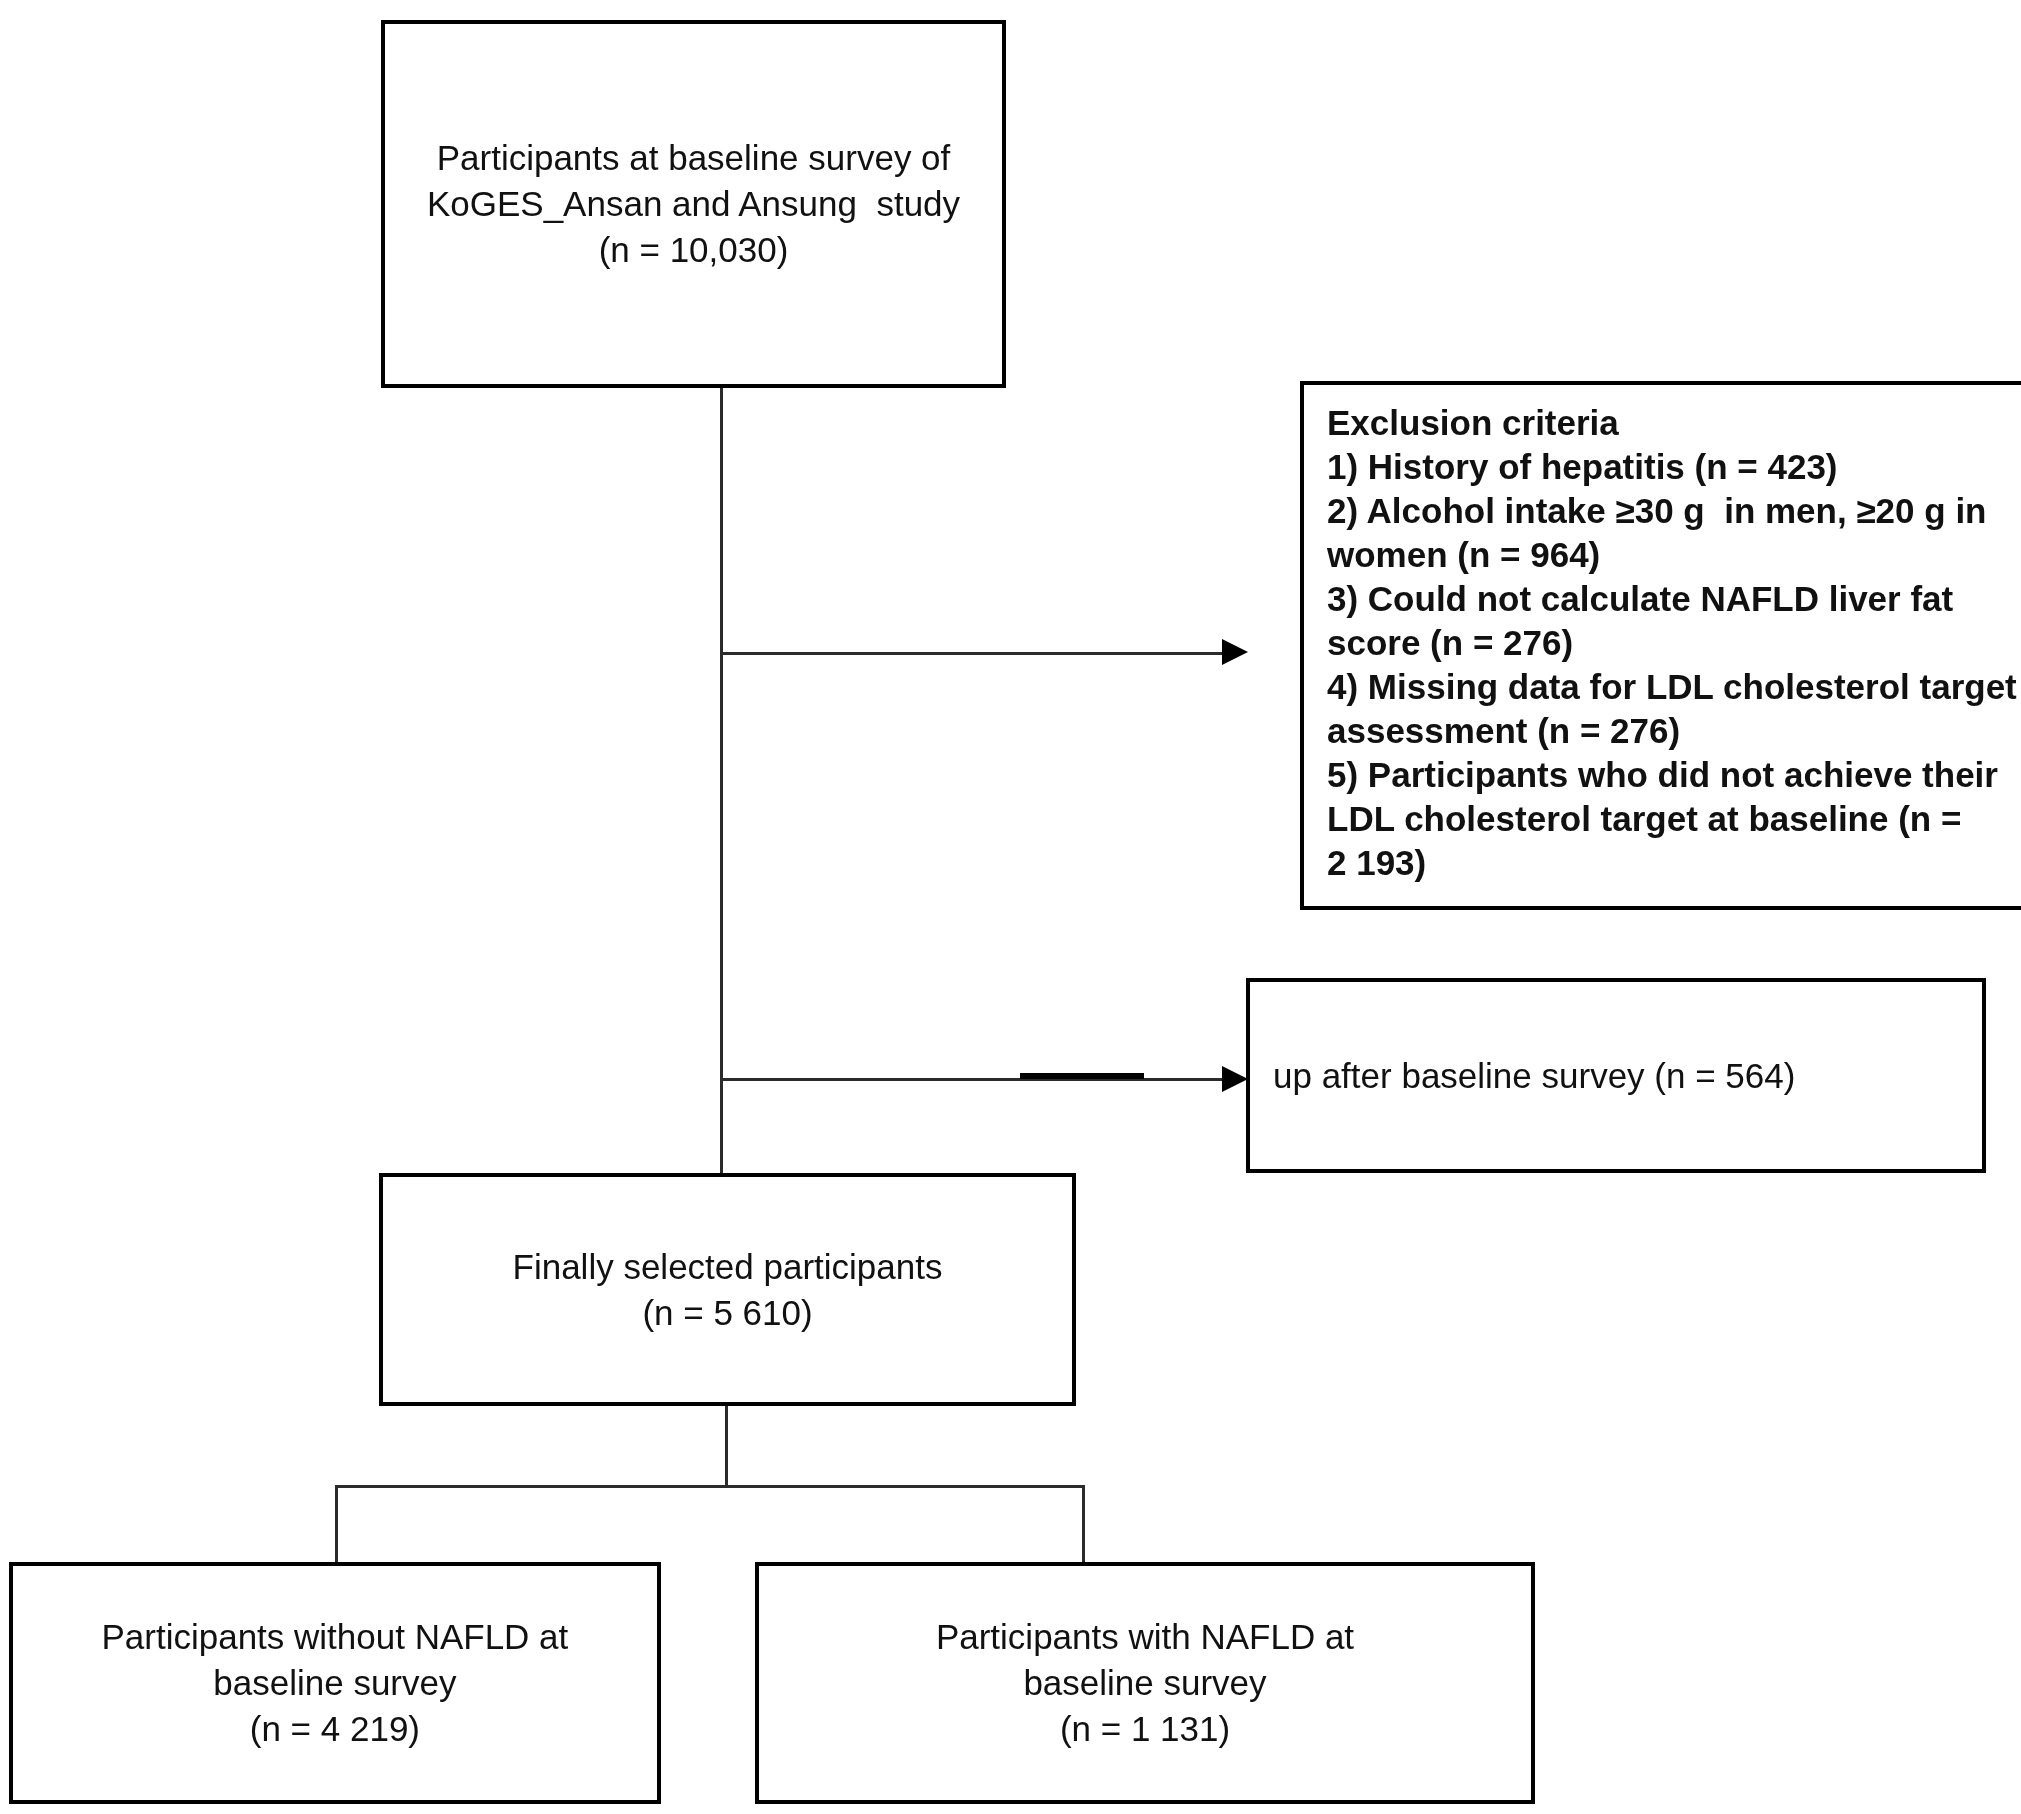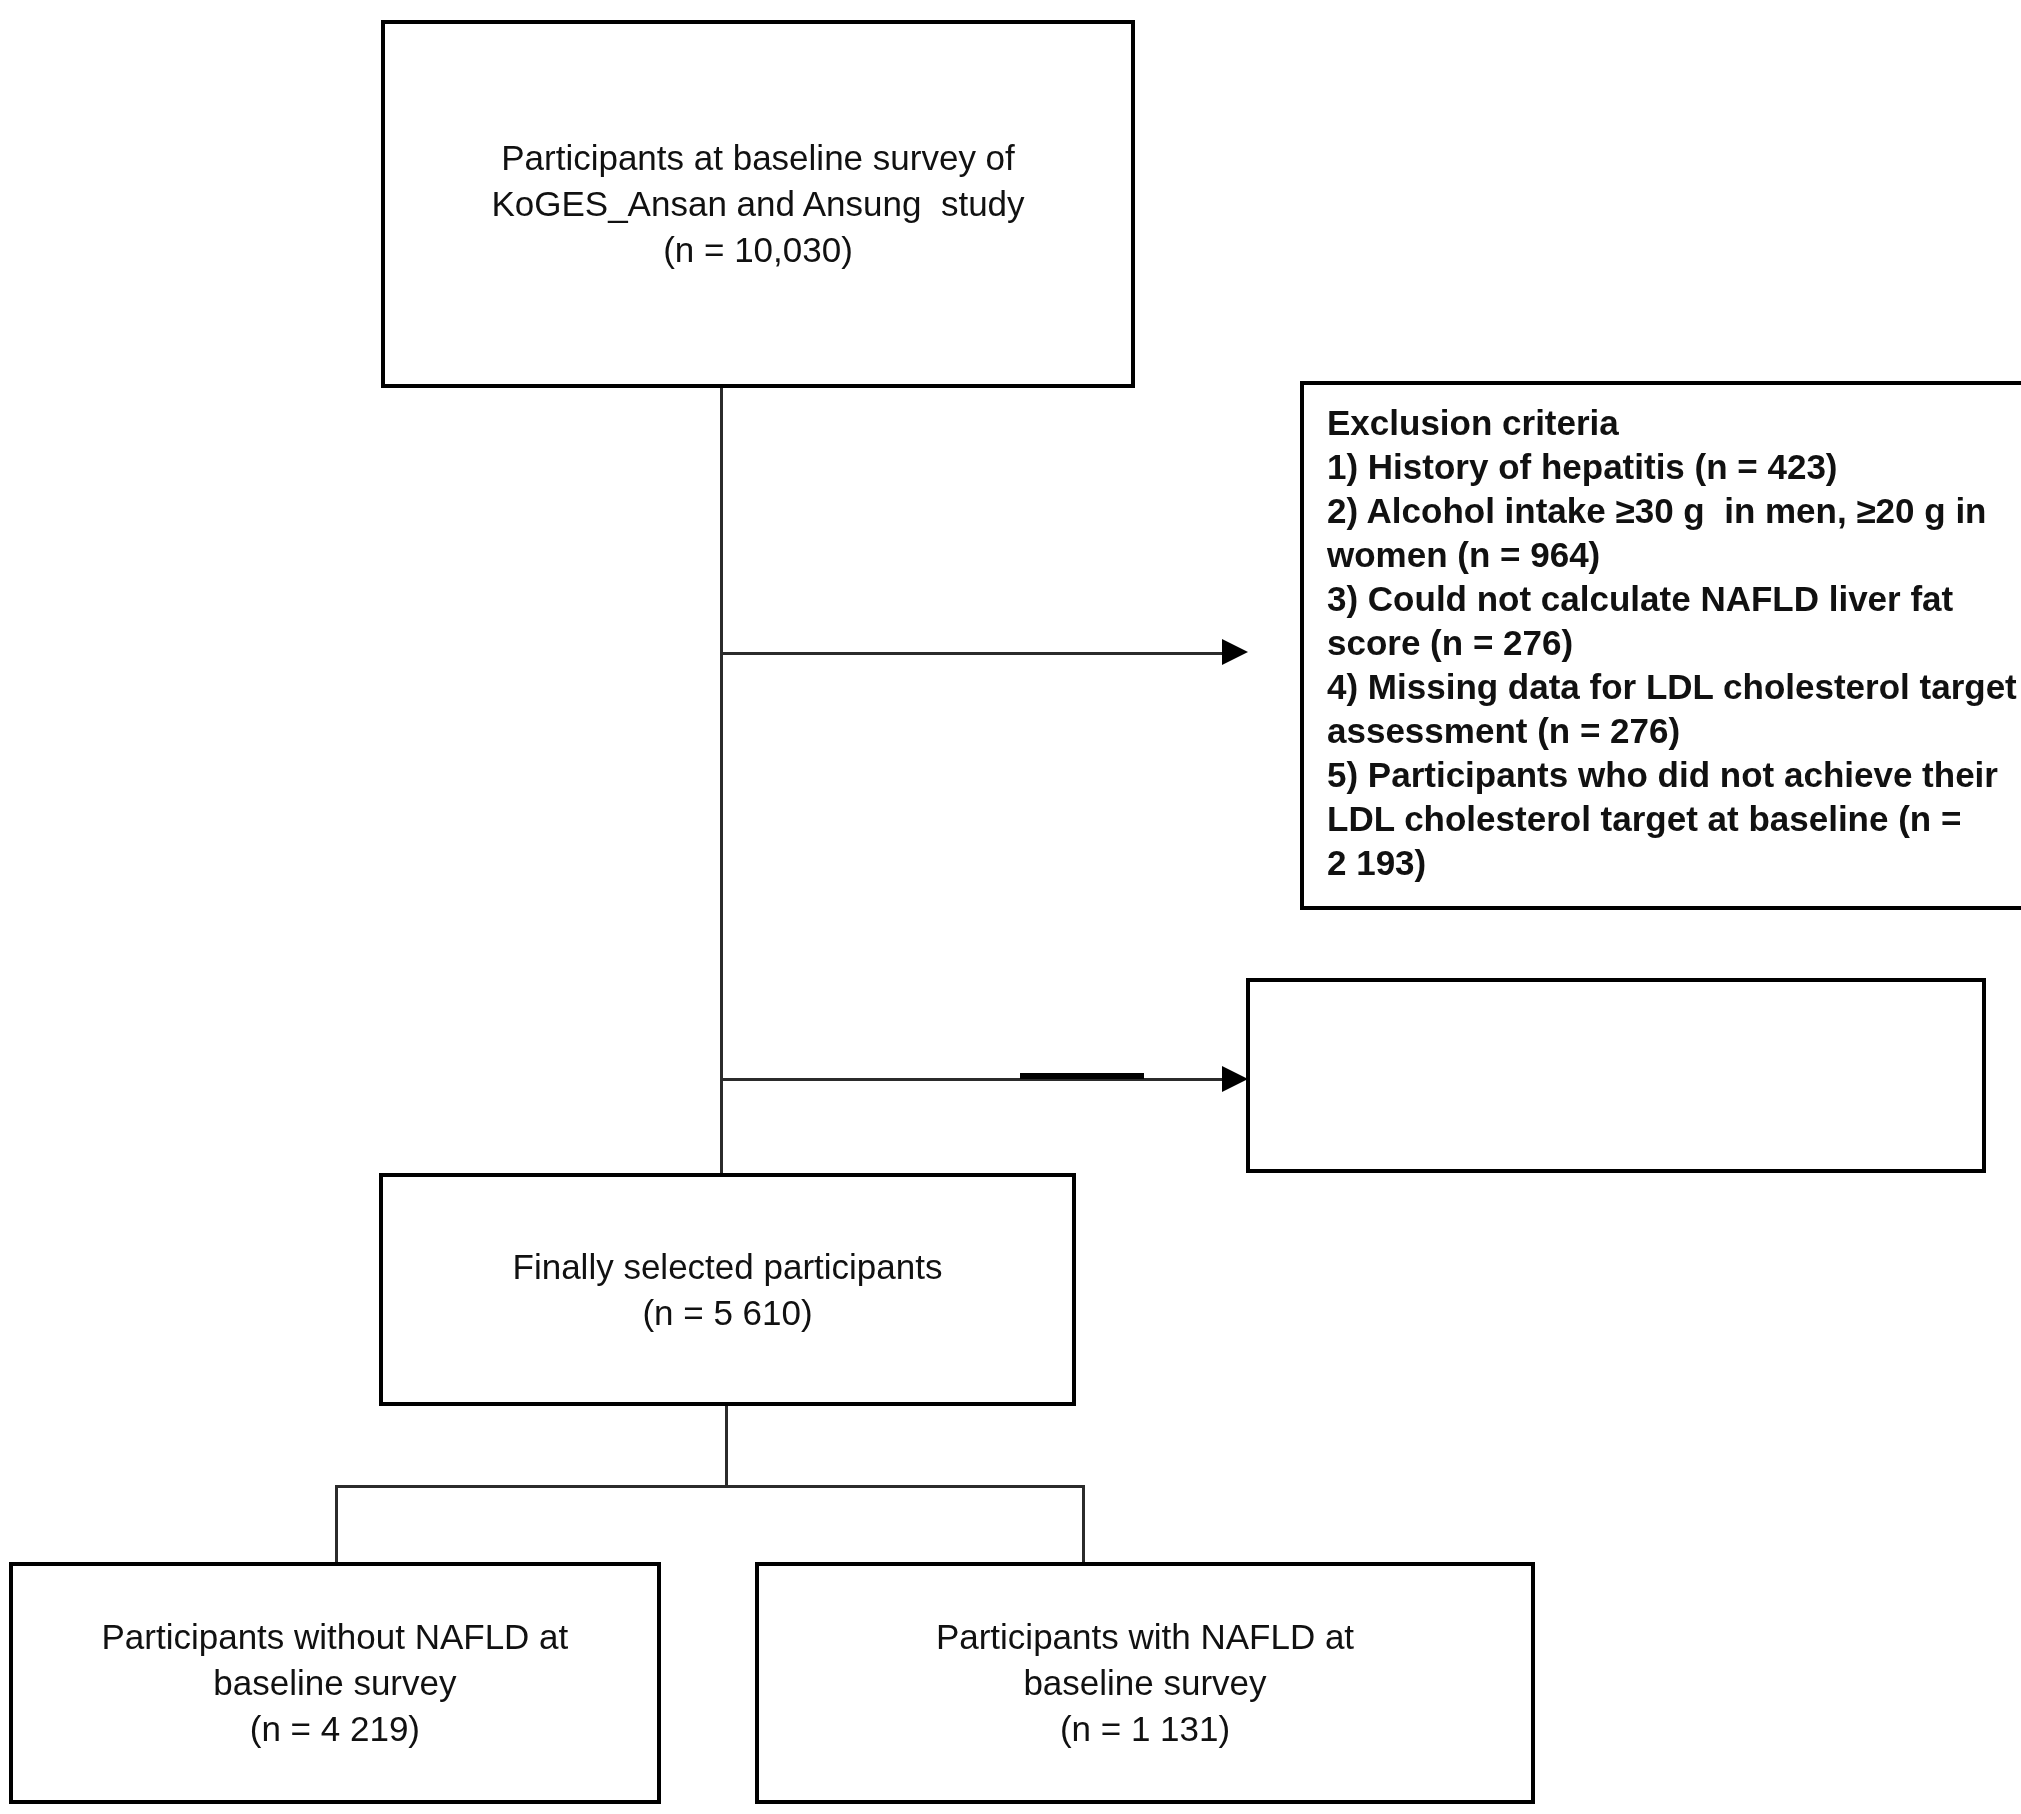--- a/index.html
+++ b/index.html
@@ -26,21 +26,21 @@
     align-items: center;
     text-align: center;
     font-size: 35px;
     line-height: 46px;
   }
   .lefttext {
     font-size: 35px;
     line-height: 44px;
     text-align: left;
   }
-  #box-top        { left: 381px;  top: 19.5px;   width: 754px; height: 368px; }
+  #box-top        { left: 381px;  top: 19.5px;   width: 625px; height: 368px; }
   #box-exclusion  { left: 1300px; top: 381px;  width: 740px; height: 529px; padding: 16px 12.4px 0 23px; font-weight: bold; }
   #box-followup   { left: 1246px; top: 978px; width: 740px; height: 195px;
                     display: flex; flex-direction: column; justify-content: center; padding-left: 23px; line-height: 46px; }
   #box-final      { left: 379px;  top: 1173px; width: 697px; height: 233px; }
   #box-no-nafld   { left: 8.9px;   top: 1562px; width: 652px; height: 242px; }
   #box-nafld      { left: 755px;  top: 1562px; width: 780px; height: 242px; }
 
   .conn { position: absolute; background: var(--line, #2b2b2b); }
   #conn-main      { left: 720px;  top: 387px;  width: 2.7px;   height: 786px; }
   #conn-arrow1    { left: 720px;  top: 652px;  width: 502px; height: 2.7px; }
@@ -91,20 +91,21 @@
       <div class="line">3) Could not calculate NAFLD liver fat</div>
       <div class="line">score (n = 276)</div>
       <div class="line">4) Missing data for LDL cholesterol target</div>
       <div class="line">assessment (n = 276)</div>
       <div class="line">5) Participants who did not achieve their</div>
       <div class="line">LDL cholesterol target at baseline (n =</div>
       <div class="line">2 193)</div>
     </div>
 
   <div class="box lefttext" id="box-followup">
+      <div class="line">up after baseline survey (n = 564)</div>
     </div>
 
   <div class="box centered" id="box-final">
       <div class="line">Finally selected participants</div>
       <div class="line">(n = 5 610)</div>
     </div>
 
   <div class="box centered" id="box-no-nafld">
       <div class="line">Participants without NAFLD at</div>
       <div class="line">baseline survey</div>

